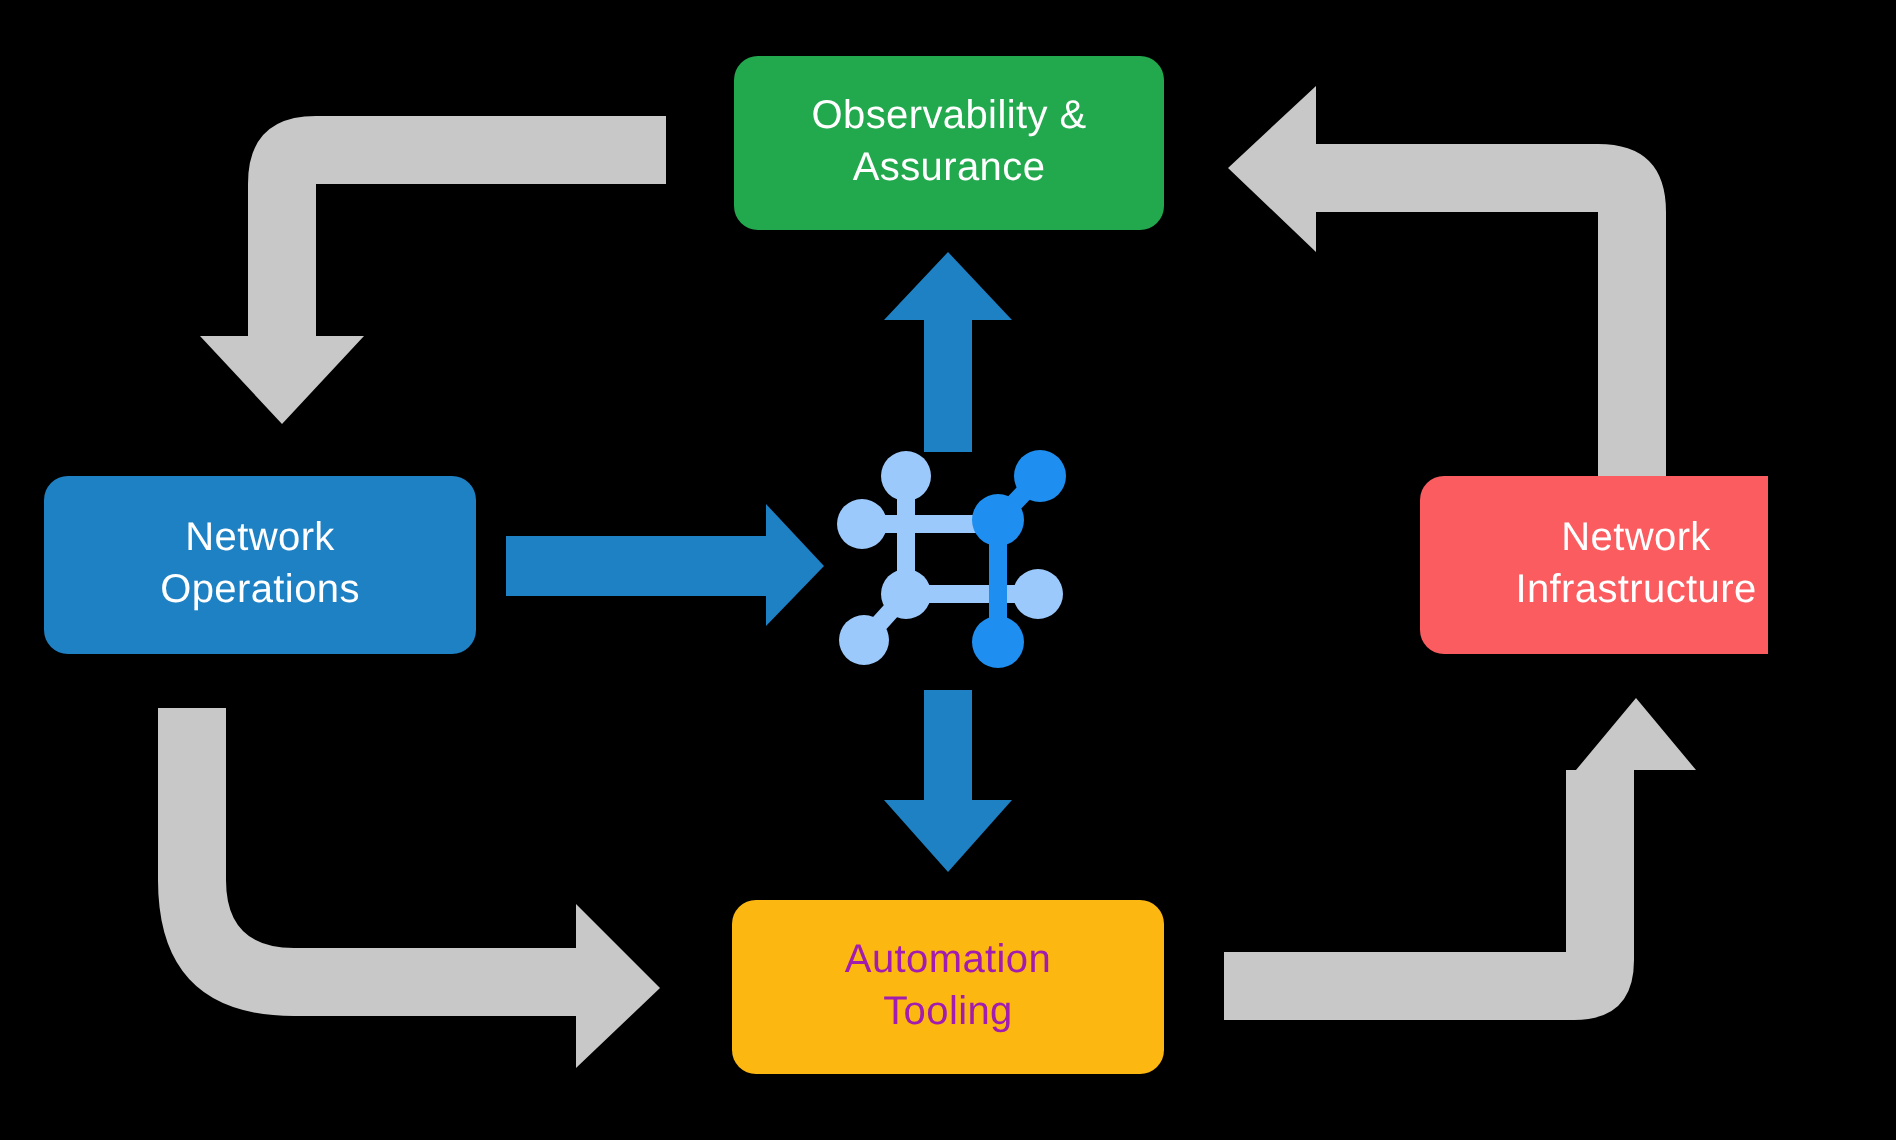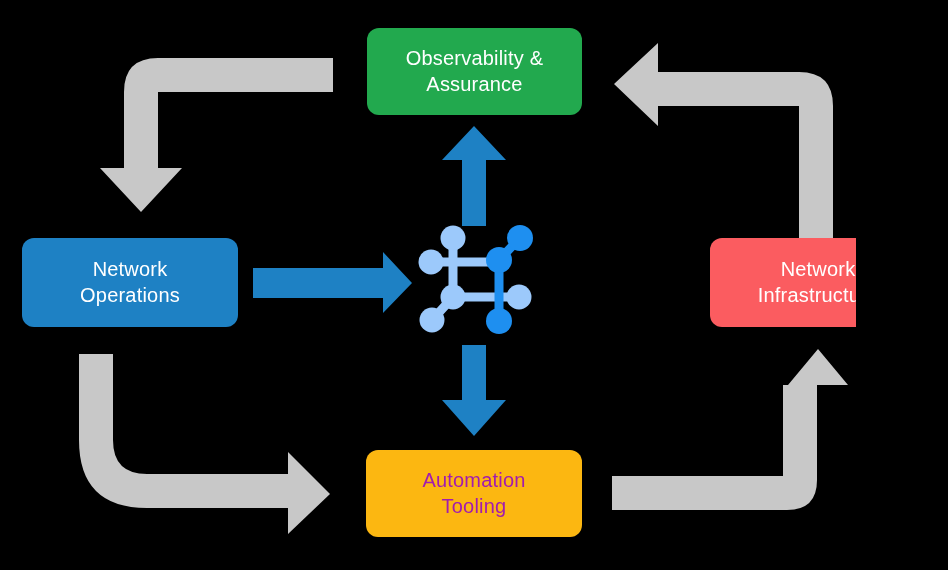--- a/index.html
+++ b/index.html
@@ -10,20 +10,21 @@
   }
   body {
     font-family: "Liberation Sans", sans-serif;
   }
   #canvas {
     position: relative;
     width: 856px;
     height: 570px;
     background: #000000;
     overflow: hidden;
+    padding-left: 28px;
   }
   .node-box {
     position: absolute;
     display: flex;
     align-items: center;
     justify-content: center;
     text-align: center;
     border-radius: 12px;
     color: #ffffff;
     font-size: 20px;

